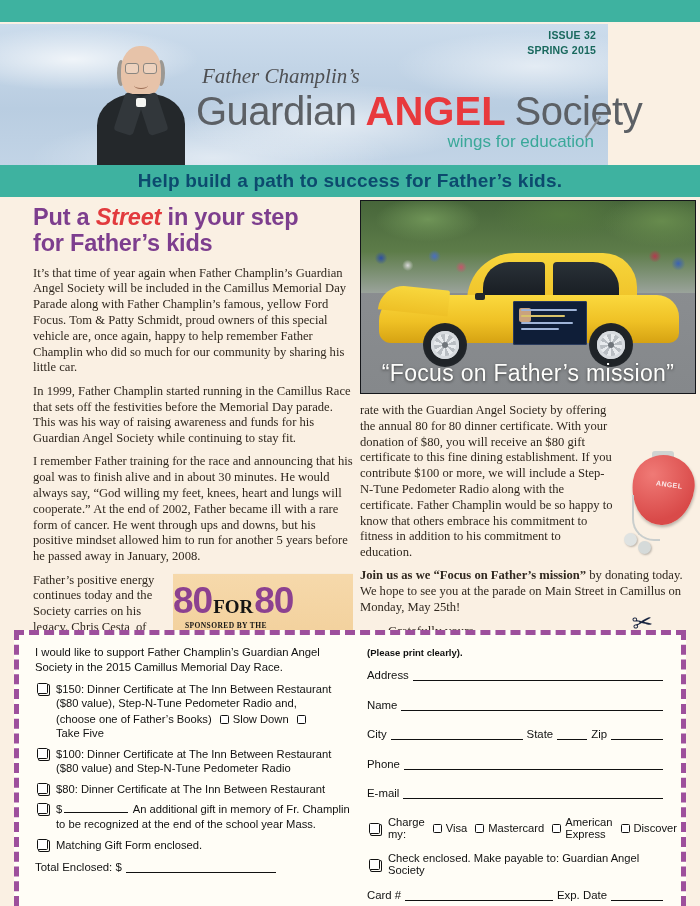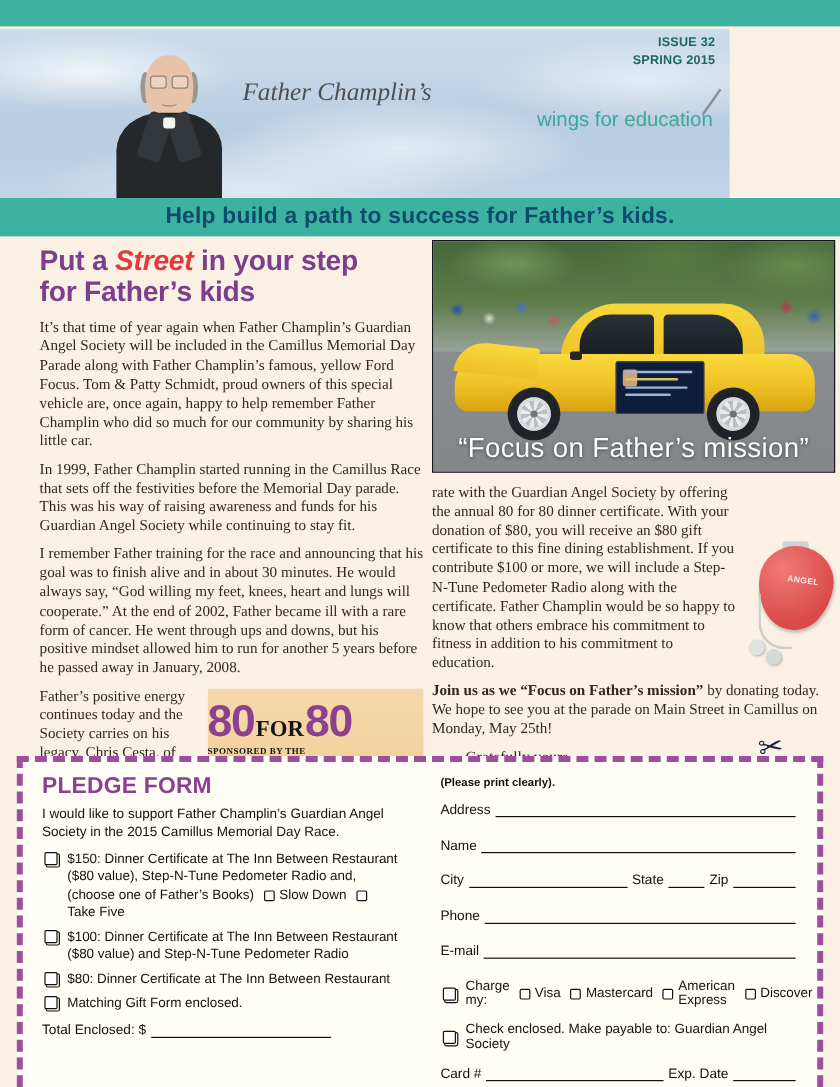--- a/index.html
+++ b/index.html
@@ -45,21 +45,21 @@
   .leftcol{position:absolute;left:33px;top:8px;width:320px;}
   .headline{font-size:23.5px;font-weight:bold;color:#7d3e8e;line-height:1.1;margin-bottom:9px;letter-spacing:-.2px;}
   .headline .accent{color:#e23a3d;font-style:italic;}
   .serif, .leftcol p, .rightcol p{font-family:"Liberation Serif",serif;font-size:12.6px;color:#30281f;line-height:1.255;margin:0 0 7.5px 0;}
   .badge{float:right;width:180px;height:92px;margin:1px 0 2px 8px;background:linear-gradient(180deg,#f6d9ab,#f1cd96);
     clip-path:polygon(0 0,100% 0,100% 100%,50% 88%,0 100%);
     filter:drop-shadow(1px 2px 2px rgba(120,90,40,.35));}
   .badge-line1{margin-top:8px;line-height:1;}
   .badge-80{font-size:37px;font-weight:bold;color:#8c4190;letter-spacing:-1px;font-family:"Liberation Sans",sans-serif;}
   .badge-for{font-size:19px;font-weight:bold;color:#141414;letter-spacing:0;padding:0 1px;}
-  .badge-sub1{font-size:7.5px;font-weight:bold;color:#141414;letter-spacing:.4px;margin-top:2px;}
+  .badge-sub1{font-size:7.5px;font-weight:bold;color:#141414;letter-spacing:.4px;margin-top:2px;padding-left:12px;}
   .badge-sub2{font-size:14.5px;color:#141414;letter-spacing:.3px;margin-top:1px;font-weight:500;}
 
   .rightcol{position:absolute;left:360px;top:0px;width:336px;}
   .photo{position:relative;width:334px;height:192px;margin-top:3px;border:1px solid #14161a;overflow:hidden;
     background:linear-gradient(180deg,#8e9194 0%,#85888b 100%);}
   .photo .crowd{position:absolute;left:0;top:0;width:100%;height:92px;
     background:
       radial-gradient(circle 9px at 6% 62%,#2e4fa3,rgba(0,0,0,0) 70%),
       radial-gradient(circle 8px at 14% 70%,#d8d8d8,rgba(0,0,0,0) 70%),
       radial-gradient(circle 9px at 22% 60%,#4a6fc0,rgba(0,0,0,0) 70%),
@@ -153,20 +153,23 @@
       <div class="gl"></div>
         <div class="gr"></div>
       <div class="smile"></div>
       <div class="body"></div>
       <div class="vneck-l"></div>
         <div class="vneck-r"></div>
       <div class="collar"></div>
     </div>
     <div class="logo">
       <div class="logo-pre">Father Champlin’s</div>
+      <div class="logo-main">
+        <span class="logo-word">Guardian</span><span class="logo-word accent">ANGEL</span><span class="logo-word">Society</span>
+      </div>
       <div class="logo-tagline">
         <span>wings for education</span>
         <span class="swoosh"></span>
       </div>
     </div>
   </div>
   <div class="banner">
     <div class="banner-text">Help build a path to success for Father’s kids.</div>
   </div>
 
@@ -237,21 +240,20 @@
         </div>
       </div>
     </div>
   </div>
 
   <div class="form">
     <div class="scissors">✂</div>
     <div class="form-inner">
 
       <div class="fcol-l">
-        <div class="form-title">PLEDGE FORM</div>
         <div class="fintro">I would like to support Father Champlin’s Guardian Angel Society in the 2015 Camillus Memorial Day Race.</div>
 
         <div class="opt">
           <span class="cb"></span>
           <span>
             <b>$150:</b><span> Dinner Certificate at The Inn Between Restaurant ($80 value), Step-N-Tune Pedometer Radio and,</span>
             <span class="books">
               <span>(choose one of Father’s Books)</span>
               <span class="cb small"></span>
                 <span>Slow Down</span>
@@ -264,20 +266,24 @@
         <div class="opt">
           <span class="cb"></span>
           <span><b>$100:</b><span> Dinner Certificate at The Inn Between Restaurant ($80 value) and Step-N-Tune Pedometer Radio</span></span>
         </div>
 
         <div class="opt">
           <span class="cb"></span>
           <span><b>$80:</b><span> Dinner Certificate at The Inn Between Restaurant</span></span>
         </div>
 
+        <div class="opt">
+          <span class="cb"></span>
+          <span><b>$</b><span class="blank"></span><span> An additional gift in memory of Fr. Champlin to be recognized at the end of the school year Mass.</span></span>
+        </div>
 
         <div class="opt">
           <span class="cb"></span>
           <span>Matching Gift Form enclosed.</span>
         </div>
 
         <div class="total-row">
           <span class="lbl">Total Enclosed: $</span>
           <span class="fill w150"></span>
         </div>

